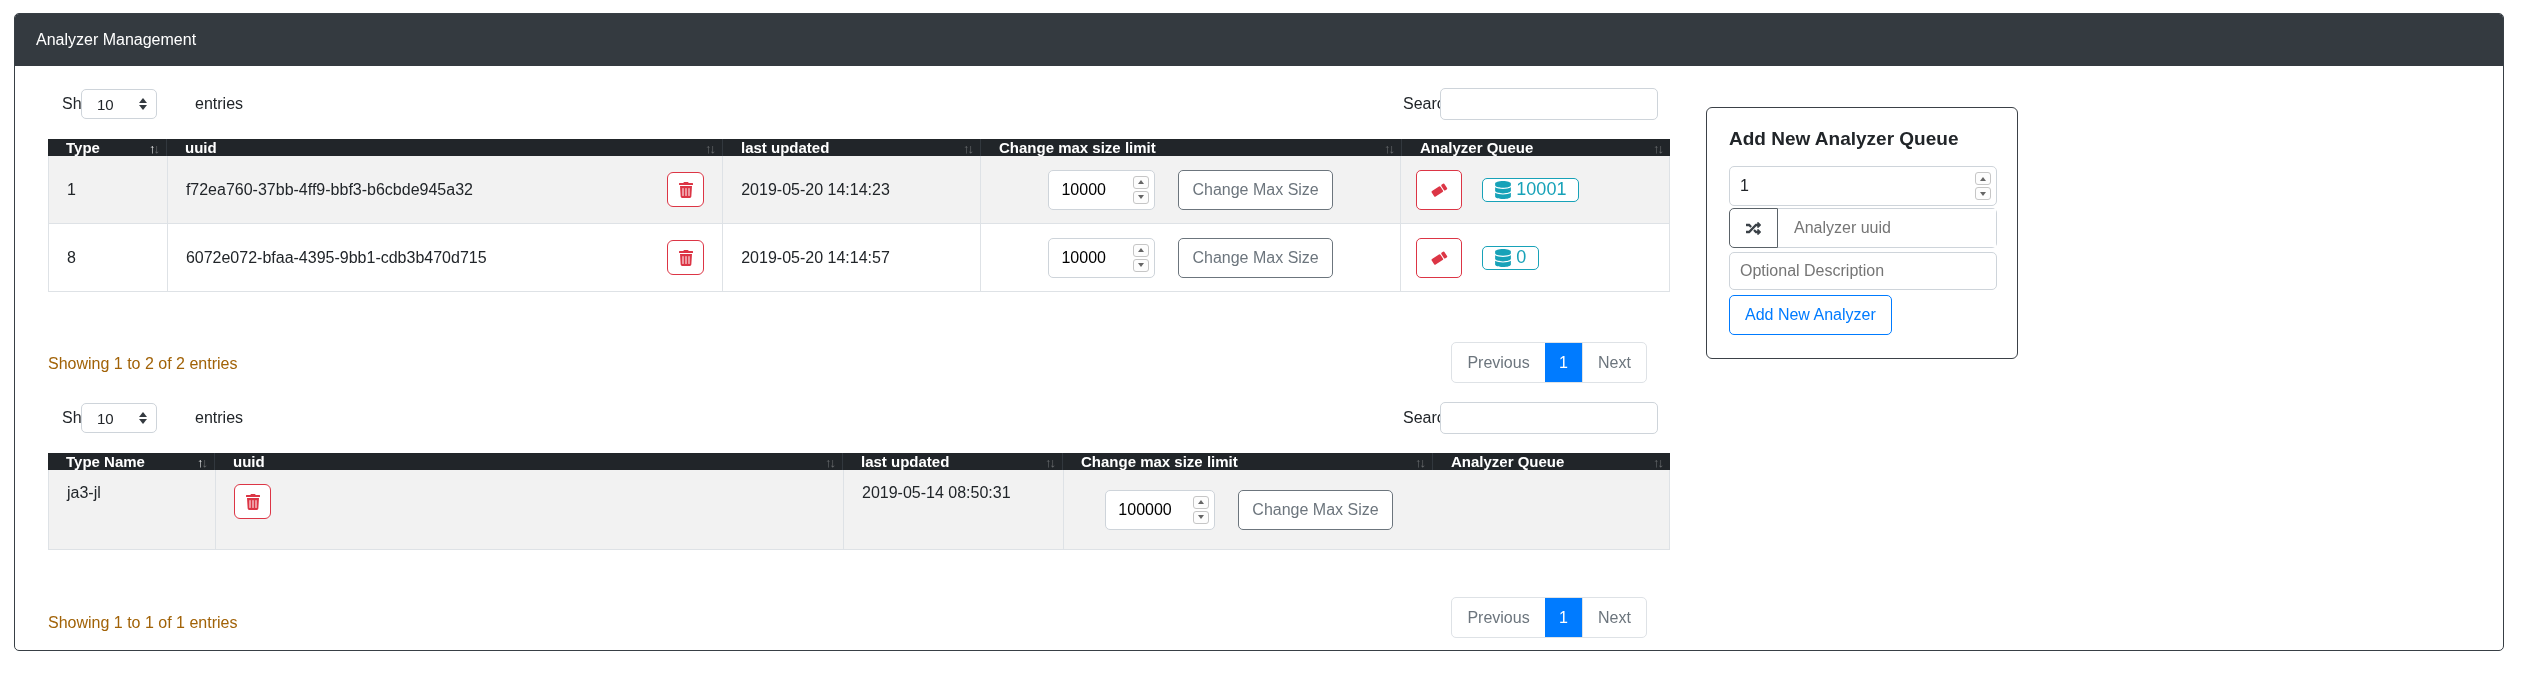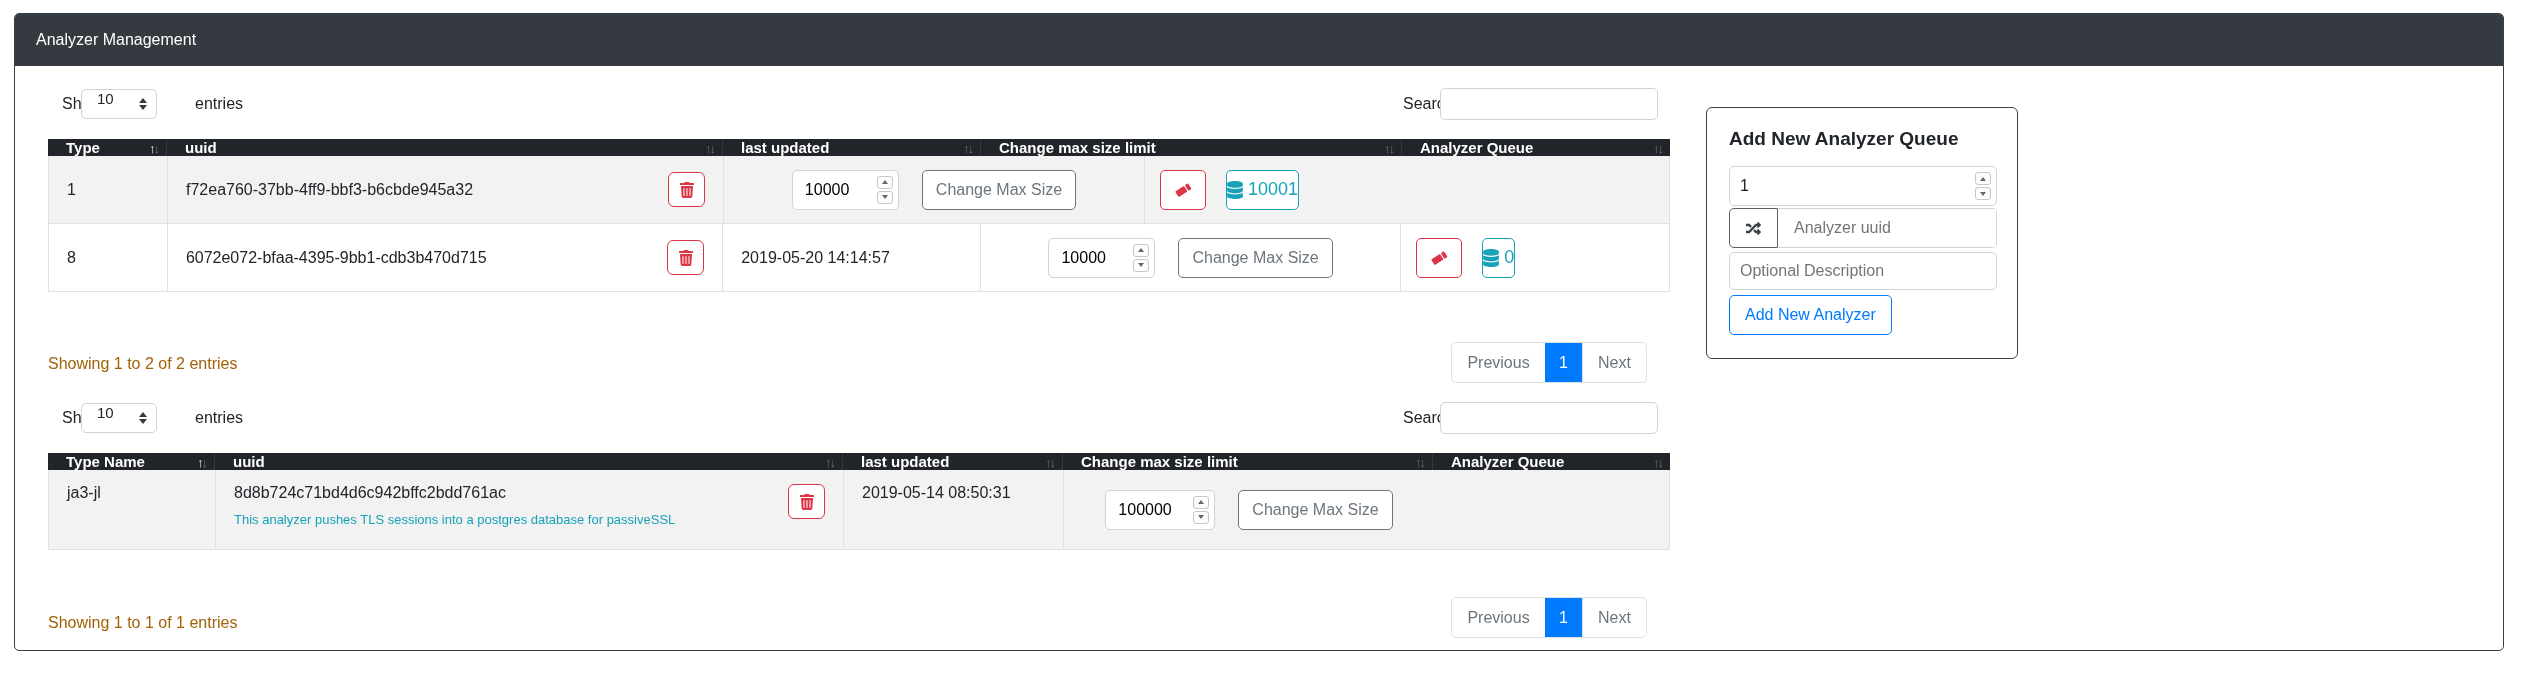--- a/index.html
+++ b/index.html
@@ -11,21 +11,21 @@
     border:1px solid #383f45; border-radius:5px; background:#fff; }
   .card-header { position:absolute; left:0; top:0; width:100%; height:52px;
     background:#343a40; color:#fff; border-radius:4px 4px 0 0;
     line-height:52px; padding-left:21px; font-size:16px; }
 
   
   .abs { position:absolute; }
   .ctl-label { font-size:16px; color:#212529;margin-left:28px; }
 
   .select-box { position:absolute; width:76px; height:30px; border:1px solid #ced4da;
-    border-radius:5px; background:#fff; display:flex; 
+    border-radius:5px; background:#fff; display:flex; align-items:center;
     padding-left:15px; font-size:15px; cursor:pointer; }
   .select-caret { position:absolute; right:9px; top:50%; transform:translateY(-50%);
     display:flex; flex-direction:column; gap:2px; }
   .select-caret i { display:block; width:0; height:0; border-left:4px solid transparent;
     border-right:4px solid transparent; }
   .select-caret i.up   { border-bottom:5px solid #343a40; }
   .select-caret i.down { border-top:5px solid #343a40; }
 
   .search-input { position:absolute; width:218px; height:32px; border:1px solid #ced4da;
     border-radius:5px; background:#fff; padding:0 10px; font-size:15px;
@@ -55,22 +55,22 @@
   .t2c0{width:167px;} .t2c1{width:628px;} .t2c2{width:220px;} .t2c3{width:370px;} .t2c4{width:237px;}
 
   .uuid-cell { justify-content:space-between; padding-right:18px; }
   .uuid-lines { display:flex; flex-direction:column; }
   .desc { margin-top:10px; font-size:13px; color:#17a2b8; }
 
   .btn-trash { width:37px; height:35px; border:1px solid #dc3545; border-radius:6px;
     background:#fff; display:flex; align-items:center; justify-content:center; cursor:pointer; flex:none; }
   .btn-eraser { width:46px; height:40px; border:1px solid #dc3545; border-radius:5px;
     background:#fff; display:flex; align-items:center; justify-content:center; cursor:pointer; flex:none; }
-  .btn-queue { height:40px; border:1px solid #17a2b8; border-radius:5px; background:#fff;
-    display:flex; align-items:center; justify-content:center; gap:5px; padding:0 0;
+  .btn-queue { height:24px; border:1px solid #17a2b8; border-radius:5px; background:#fff;
+    display:flex; align-items:center; justify-content:center; gap:5px; padding:0 12px;
     color:#17a2b8; font-size:18px; cursor:pointer; flex:none; }
 
   .cm-cell { justify-content:center; padding-left:0; gap:23px; }
   .num-wrap { position:relative; height:40px; border:1px solid #ced4da; border-radius:5px;
     background:#fff; display:flex; align-items:center; }
   .num-wrap input { border:none; outline:none; background:transparent; height:100%;
     padding:0 4px 0 12px; font-size:16px; font-family:"Liberation Sans", sans-serif; width:100%; }
   .spinner { display:flex; flex-direction:column; gap:2px; margin-right:5px; }
   .spinner b { width:16px; height:13px; border:1px solid #c6c6c6; border-radius:3px;
     background:#fdfdfd; display:flex; align-items:center; justify-content:center; cursor:pointer; }
@@ -174,20 +174,23 @@
         <div class="td t1c1 uuid-cell">
           <span>f72ea760-37bb-4ff9-bbf3-b6cbde945a32</span>
           <button class="btn-trash">
             <span>
               <svg width="14" height="16" viewBox="0 0 448 512">
                   <path fill="#dc3545" d="M432 32H312l-9.4-18.7A24 24 0 0 0 281.1 0H166.8a23.7 23.7 0 0 0-21.4 13.3L136 32H16A16 16 0 0 0 0 48v32a16 16 0 0 0 16 16h416a16 16 0 0 0 16-16V48a16 16 0 0 0-16-16zM53.2 467a48 48 0 0 0 47.9 45h245.8a48 48 0 0 0 47.9-45L416 128H32zM304 208a16 16 0 0 1 32 0v224a16 16 0 0 1-32 0zm-96 0a16 16 0 0 1 32 0v224a16 16 0 0 1-32 0zm-96 0a16 16 0 0 1 32 0v224a16 16 0 0 1-32 0z"></path>
                 </svg>
             </span>
           </button>
         </div>
+        <div class="td t1c2">
+            <span>2019-05-20 14:14:23</span>
+          </div>
         <div class="td t1c3 cm-cell">
           <div class="num-wrap w107">
             <input value="10000" style="">
             <span class="spinner">
                 <b>
                   <i class="up"></i>
                 </b>
                 <b>
                   <i class="dn"></i>
                 </b>
@@ -313,24 +316,20 @@
           <span>Analyzer Queue</span>
           <span class="sort"><span class="a">↑</span><span class="a">↓</span></span>
         </div>
       </div>
 
       <div class="trow striped" style="height:80px;">
         <div class="td top t2c0">
             <span>ja3-jl</span>
           </div>
         <div class="td top t2c1 uuid-cell">
-          <span class="uuid-lines">
-            <span>8d8b724c71bd4d6c942bffc2bdd761ac</span>
-            <span class="desc">This analyzer pushes TLS sessions into a postgres database for passiveSSL</span>
-          </span>
           <button class="btn-trash">
             <span>
               <svg width="14" height="16" viewBox="0 0 448 512">
                   <path fill="#dc3545" d="M432 32H312l-9.4-18.7A24 24 0 0 0 281.1 0H166.8a23.7 23.7 0 0 0-21.4 13.3L136 32H16A16 16 0 0 0 0 48v32a16 16 0 0 0 16 16h416a16 16 0 0 0 16-16V48a16 16 0 0 0-16-16zM53.2 467a48 48 0 0 0 47.9 45h245.8a48 48 0 0 0 47.9-45L416 128H32zM304 208a16 16 0 0 1 32 0v224a16 16 0 0 1-32 0zm-96 0a16 16 0 0 1 32 0v224a16 16 0 0 1-32 0zm-96 0a16 16 0 0 1 32 0v224a16 16 0 0 1-32 0z"></path>
                 </svg>
             </span>
           </button>
         </div>
         <div class="td top t2c2">
             <span>2019-05-14 08:50:31</span>

